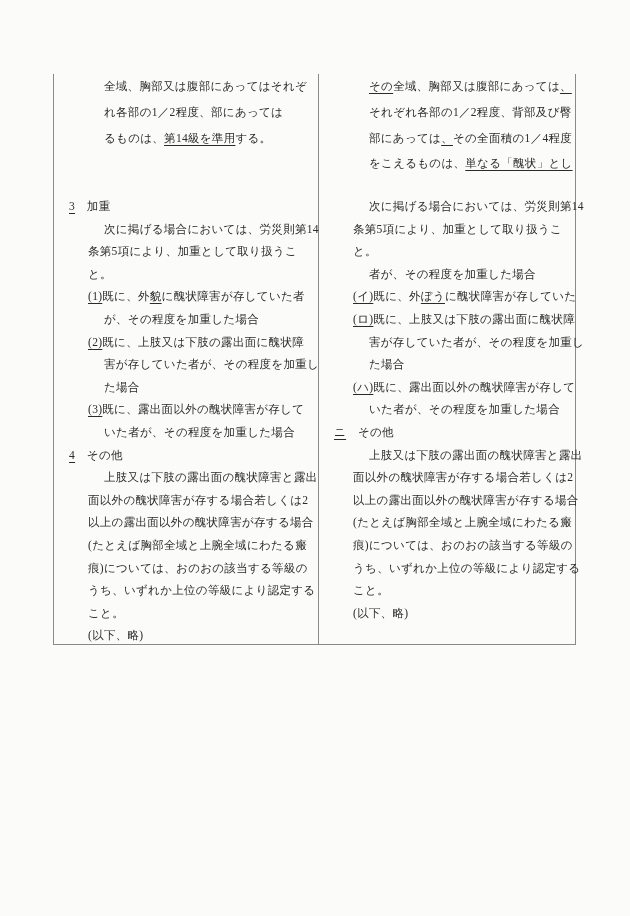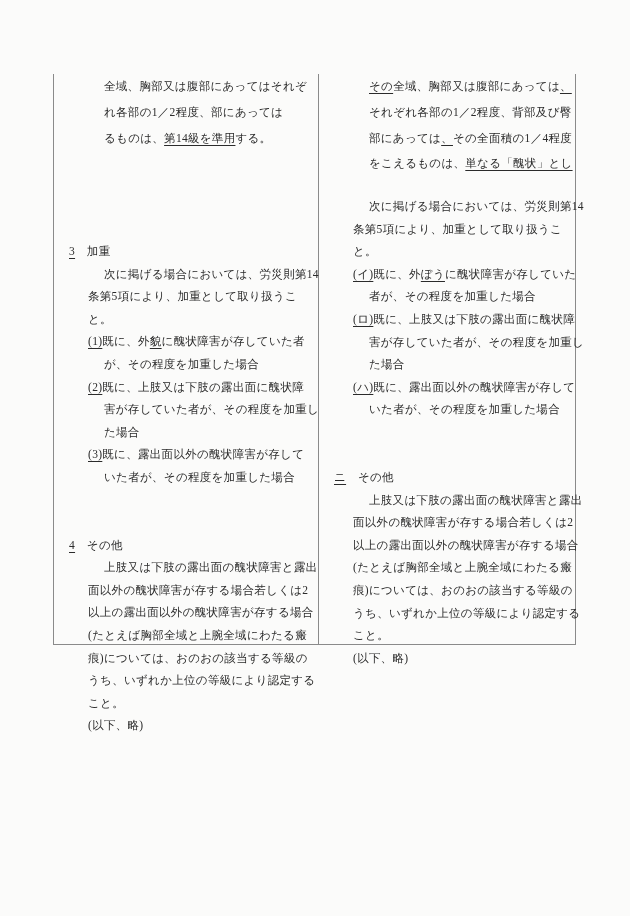--- a/index.html
+++ b/index.html
@@ -56,21 +56,21 @@
     top: 0;
     line-height: 25.8px;
   }
   .sec2 {
     top: 121px;
     line-height: 22.6px;
   }
   .line {
     white-space: nowrap;
   }
-  .i0 { padding-left: 15px; margin-top: 45px; }
+  .i0 { padding-left: 15px; }
   .i1 { padding-left: 34px; }
   .i2 { padding-left: 50px; }
   .u {
     text-decoration: underline;
     text-underline-offset: 2.5px;
     text-decoration-thickness: 1px;
   }
 </style>
 </head>
 <body>
@@ -110,22 +110,22 @@
       <div class="sec sec1">
           <div class="line i2"><span class="u">その</span><span>全域、胸部又は腹部にあっては</span><span class="u">、</span></div>
           <div class="line i2"><span>それぞれ各部の1／2程度、背部及び臀</span></div>
           <div class="line i2"><span>部にあっては</span><span class="u">、</span><span>その全面積の1／4程度</span></div>
           <div class="line i2"><span>をこえるものは、</span><span class="u">単なる「醜状」とし</span></div>
         </div>
       <div class="sec sec2">
           <div class="line i2"><span>次に掲げる場合においては、労災則第14</span></div>
           <div class="line i1"><span>条第5項により、加重として取り扱うこ</span></div>
           <div class="line i1"><span>と。</span></div>
+          <div class="line i2"><span>者が、その程度を加重した場合</span></div>
           <div class="line i1"><span class="u">(イ)</span><span>既に、外</span><span class="u">ぼう</span><span>に醜状障害が存していた</span></div>
-          <div class="line i2"><span>者が、その程度を加重した場合</span></div>
           <div class="line i1"><span class="u">(ロ)</span><span>既に、上肢又は下肢の露出面に醜状障</span></div>
           <div class="line i2"><span>害が存していた者が、その程度を加重し</span></div>
           <div class="line i2"><span>た場合</span></div>
           <div class="line i1"><span class="u">(ハ)</span><span>既に、露出面以外の醜状障害が存して</span></div>
           <div class="line i2"><span>いた者が、その程度を加重した場合</span></div>
           <div class="line i0"><span class="u">ニ</span><span>　その他</span></div>
           <div class="line i2"><span>上肢又は下肢の露出面の醜状障害と露出</span></div>
           <div class="line i1"><span>面以外の醜状障害が存する場合若しくは2</span></div>
           <div class="line i1"><span>以上の露出面以外の醜状障害が存する場合</span></div>
           <div class="line i1"><span>(たとえば胸部全域と上腕全域にわたる瘢</span></div>

